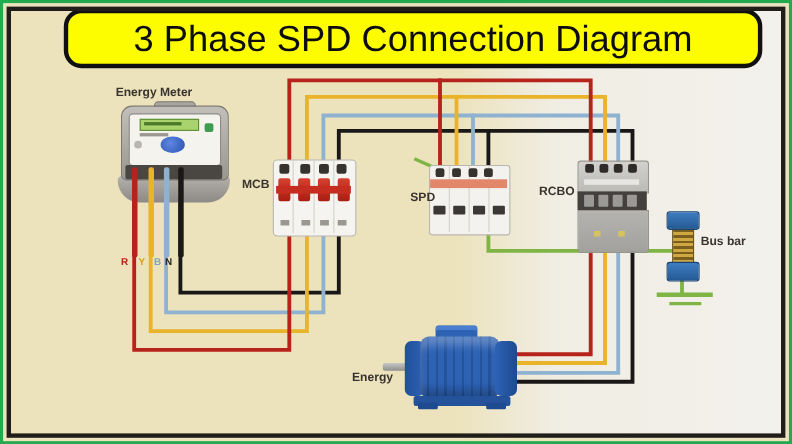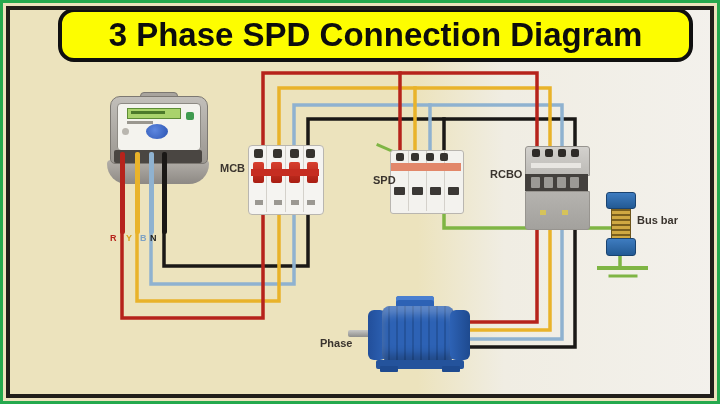--- a/index.html
+++ b/index.html
@@ -11,21 +11,21 @@
   
   .frame-green{position:absolute;inset:0;border:3px solid #25a94e;pointer-events:none;z-index:40;}
   .frame-cream{position:absolute;inset:3px;border:3px solid #ece3bd;pointer-events:none;z-index:41;}
   .frame-dark{position:absolute;inset:6px;border:4px solid #211e1a;pointer-events:none;z-index:42;}
   
   .banner{
     position:absolute;left:58px;top:8px;width:627px;height:46px;
     background:#fdfd00;border:4px solid #101010;border-radius:16px;
     display:flex;align-items:center;justify-content:center;z-index:30;
   }
-  .banner span{font-size:33px;font-weight:bold;color:#0d0d0d;letter-spacing:0px;white-space:nowrap;}
+  .banner span{font-size:33px;font-weight:normal;color:#0d0d0d;letter-spacing:0px;white-space:nowrap;}
   
   svg.wires{position:absolute;left:0;top:0;width:720px;height:404px;z-index:5;}
   
   .lbl{position:absolute;font-weight:bold;color:#3a342e;font-size:11px;z-index:20;white-space:nowrap;}
   .phase{position:absolute;top:233px;font-size:9px;font-weight:bold;z-index:21;}
   .ph-r{left:110px;color:#b6231b;} .ph-y{left:126px;color:#d9a017;}
   .ph-b{left:140px;color:#7fa3c4;} .ph-n{left:150px;color:#242220;}
   
   .meter-body{position:absolute;left:110px;top:96px;width:96px;height:66px;z-index:10;
     background:linear-gradient(180deg,#c2bfba,#9a9690);border:1px solid #7c7872;border-radius:10px 10px 5px 5px;}
@@ -105,20 +105,21 @@
       <polyline points="122,158 122,318 263,318 263,212" fill="none" stroke="#b6231b" stroke-width="3.5" stroke-linejoin="miter" stroke-linecap="square"></polyline>
       <polyline points="263,146 263,73 537,73 537,152" fill="none" stroke="#b6231b" stroke-width="3.5" stroke-linejoin="miter" stroke-linecap="square"></polyline>
       <polyline points="400,73 400,154" fill="none" stroke="#b6231b" stroke-width="3.5" stroke-linejoin="miter" stroke-linecap="square"></polyline>
       <polyline points="537,226 537,322 452,322" fill="none" stroke="#b6231b" stroke-width="3.5" stroke-linejoin="miter" stroke-linecap="square"></polyline>
     </svg>
 
   <div class="banner">
     <span>3 Phase SPD Connection Diagram</span>
   </div>
 
+  <div class="lbl" style="left:85px;top:78px;width:110px;text-align:center;">Energy Meter</div>
   <div class="meter-tab"></div>
   <div class="meter-skirt"></div>
   <div class="meter-body"></div>
   <div class="meter-face"></div>
   <div class="meter-display"></div>
   <div class="meter-display-line"></div>
   <div class="meter-textline"></div>
   <div class="meter-dial"></div>
   <div class="meter-dot-l"></div>
   <div class="meter-dot-r"></div>
@@ -180,21 +181,21 @@
   <div class="rcbo-toggle" style="left:557px;"></div>
   <div class="rcbo-toggle" style="left:570px;"></div>
   <div class="rcbo-dot" style="left:540px;"></div>
   <div class="rcbo-dot" style="left:562px;"></div>
 
   <div class="lbl" style="left:637px;top:214px;">Bus bar</div>
   <div class="bus-bar-mid"></div>
   <div class="bus-clamp-top"></div>
   <div class="bus-clamp-bot"></div>
 
-  <div class="lbl" style="left:320px;top:337px;">Phase</div>
+  <div class="lbl" style="left:320px;top:337px;">Energy</div>
   <div class="motor">
     <div class="shaft"></div>
     <div class="tbox"></div>
     <div class="cap-l"></div>
     <div class="body"></div>
     <div class="cap-r"></div>
     <div class="feet"></div>
     <div class="foot" style="left:34px;"></div>
     <div class="foot" style="left:96px;"></div>
   </div>

